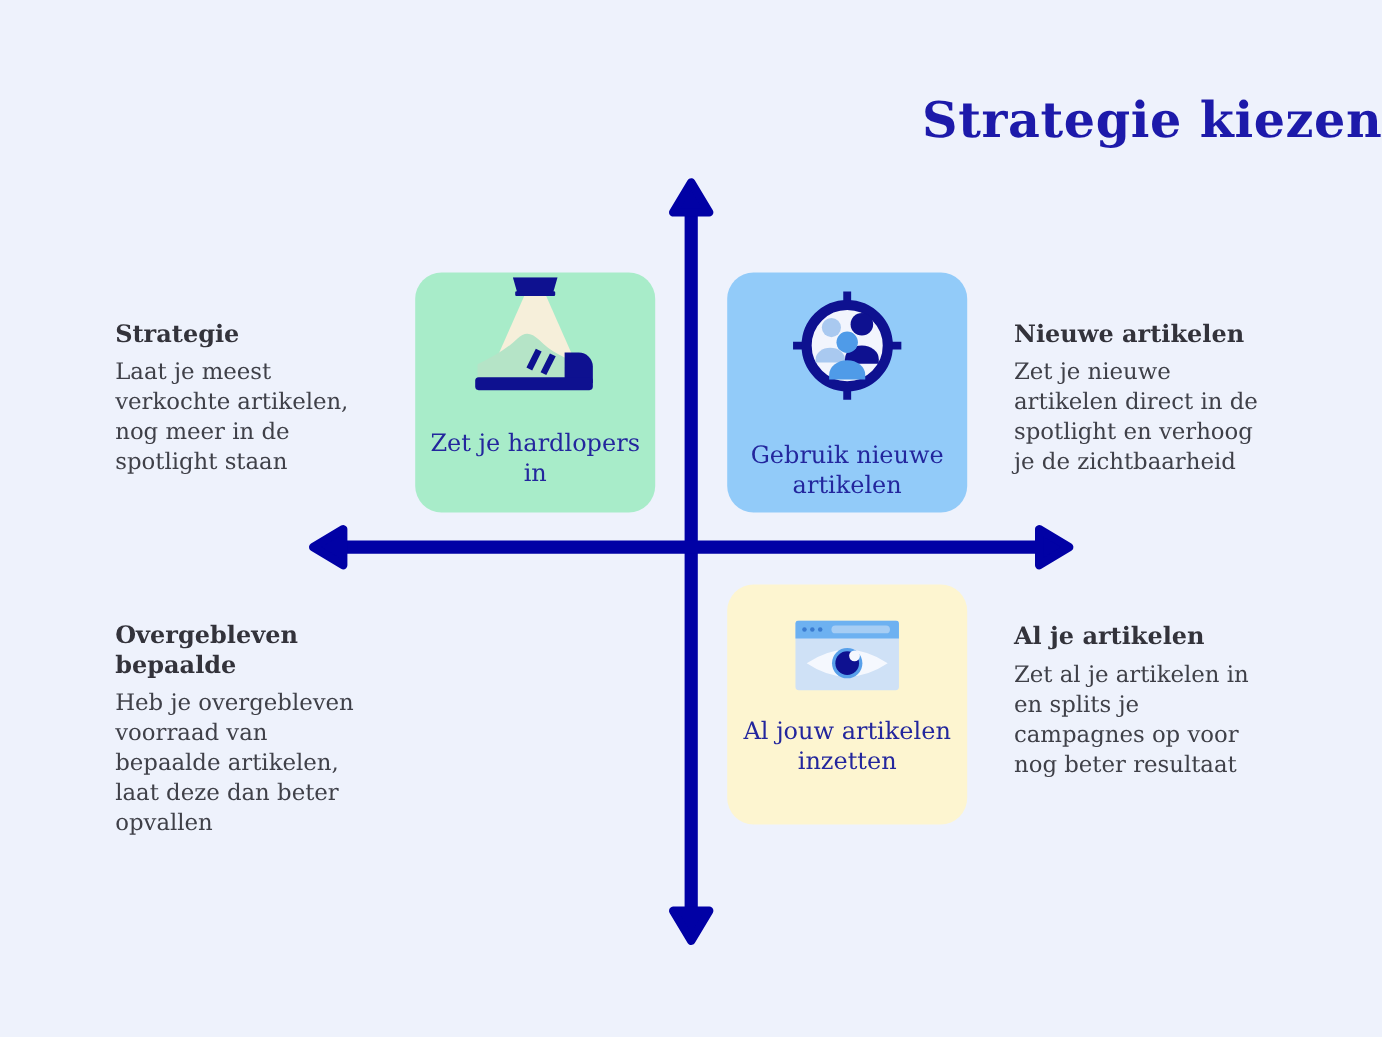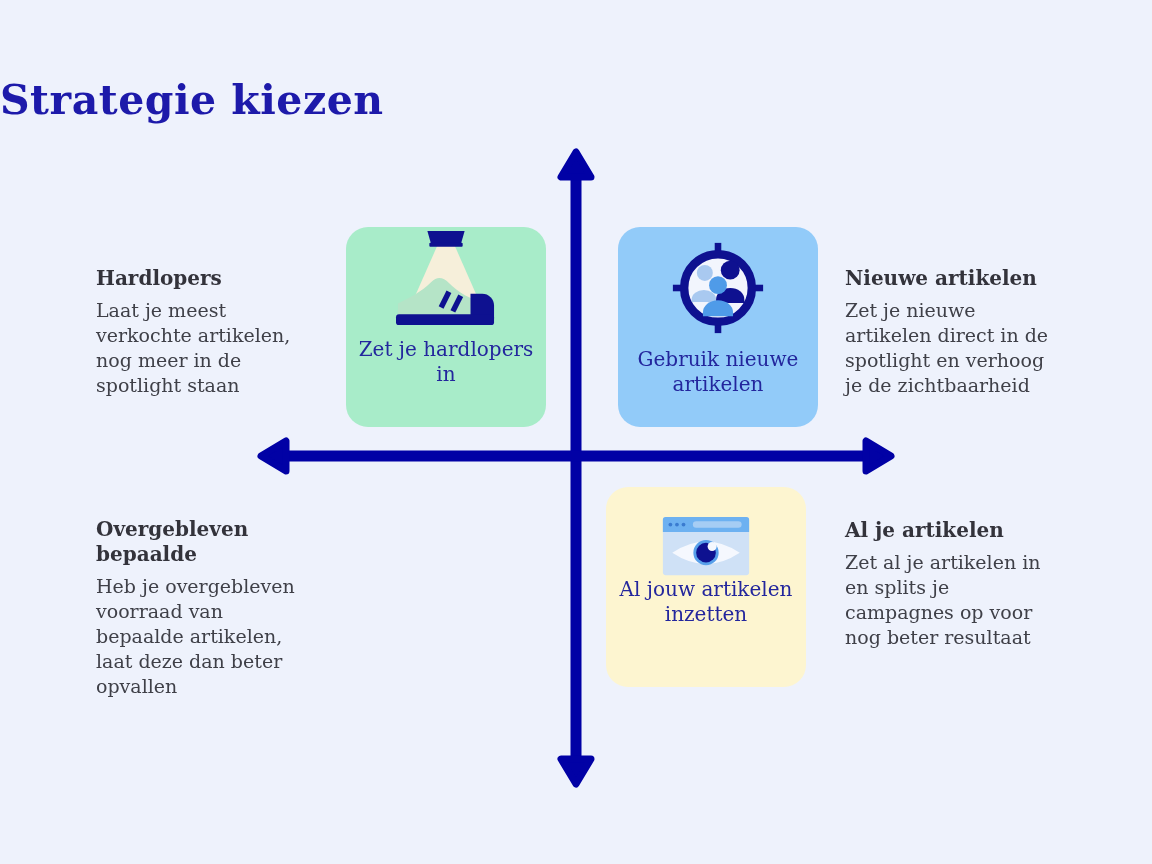--- a/index.html
+++ b/index.html
@@ -1,27 +1,27 @@
 <!DOCTYPE html>
 <html><head>
 <meta charset="utf-8">
 <style>
   html,body{margin:0;padding:0;}
   body{font-family:"DejaVu Serif","Liberation Serif",serif;}
   .canvas{position:relative;width:1152px;height:864px;background:#eef2fc;overflow:hidden;}
 
-  .title{position:absolute;top:76px;left:0;width:100%;text-align:left;
+  .title{position:absolute;top:76px;left:0;width:100%;text-align:right;
          font-size:41px;font-weight:bold;color:#1d1aaa;letter-spacing:0.5px;margin:0;}
 
   .axes{position:absolute;top:0;left:0;pointer-events:none;}
 
   .card{position:absolute;width:200px;height:200px;border-radius:22px;
-        display:flex;flex-direction:column;align-items:center;box-sizing:border-box;}
+        display:flex;flex-direction:column;align-items:center;box-sizing:border-box;gap:20px;}
   .card-green{left:346px;top:227px;}
-  .card-blue{left:606px;top:227px;margin-left:12px;}
+  .card-blue{left:606px;top:227px;}
   .card-pink{left:346px;top:487px;}
   .card-yellow{left:606px;top:487px;}
 
   .card-label{font-size:20px;line-height:1.25;color:#23269d;text-align:center;width:178px;}
   .card-green .icon{margin-top:4px;}
   .card-green .card-label{margin-top:6px;}
   .card-blue .icon{margin-top:14px;}
   .card-blue .card-label{margin-top:12px;}
   .card-pink .icon{margin-top:22px;}
   .card-pink .card-label{margin-top:14px;}
@@ -96,21 +96,21 @@
       <rect x="32" y="4.5" width="52" height="7" rx="3.5" fill="#a6cdf4"></rect>
       <path d="M10,38 Q46,14 82,38 Q46,62 10,38 Z" fill="#f5f8fe"></path>
       <circle cx="46" cy="38" r="13.5" fill="#58a0ea"></circle>
       <circle cx="46" cy="38" r="10.5" fill="#0e1190"></circle>
       <circle cx="52.5" cy="31.5" r="4.8" fill="#f5f8fe"></circle>
     </svg>
     <div class="card-label">Al jouw artikelen inzetten</div>
   </div>
 
   <div class="side side-tl">
-    <div class="side-heading">Hardlopers</div>
+    <div class="side-heading">Strategie</div>
     <div class="side-body">Laat je meest verkochte artikelen, nog meer in de spotlight staan</div>
   </div>
 
   <div class="side side-tr">
     <div class="side-heading">Nieuwe artikelen</div>
     <div class="side-body">Zet je nieuwe artikelen direct in de spotlight en verhoog je de zichtbaarheid</div>
   </div>
 
   <div class="side side-bl">
     <div class="side-heading">Overgebleven bepaalde</div>

